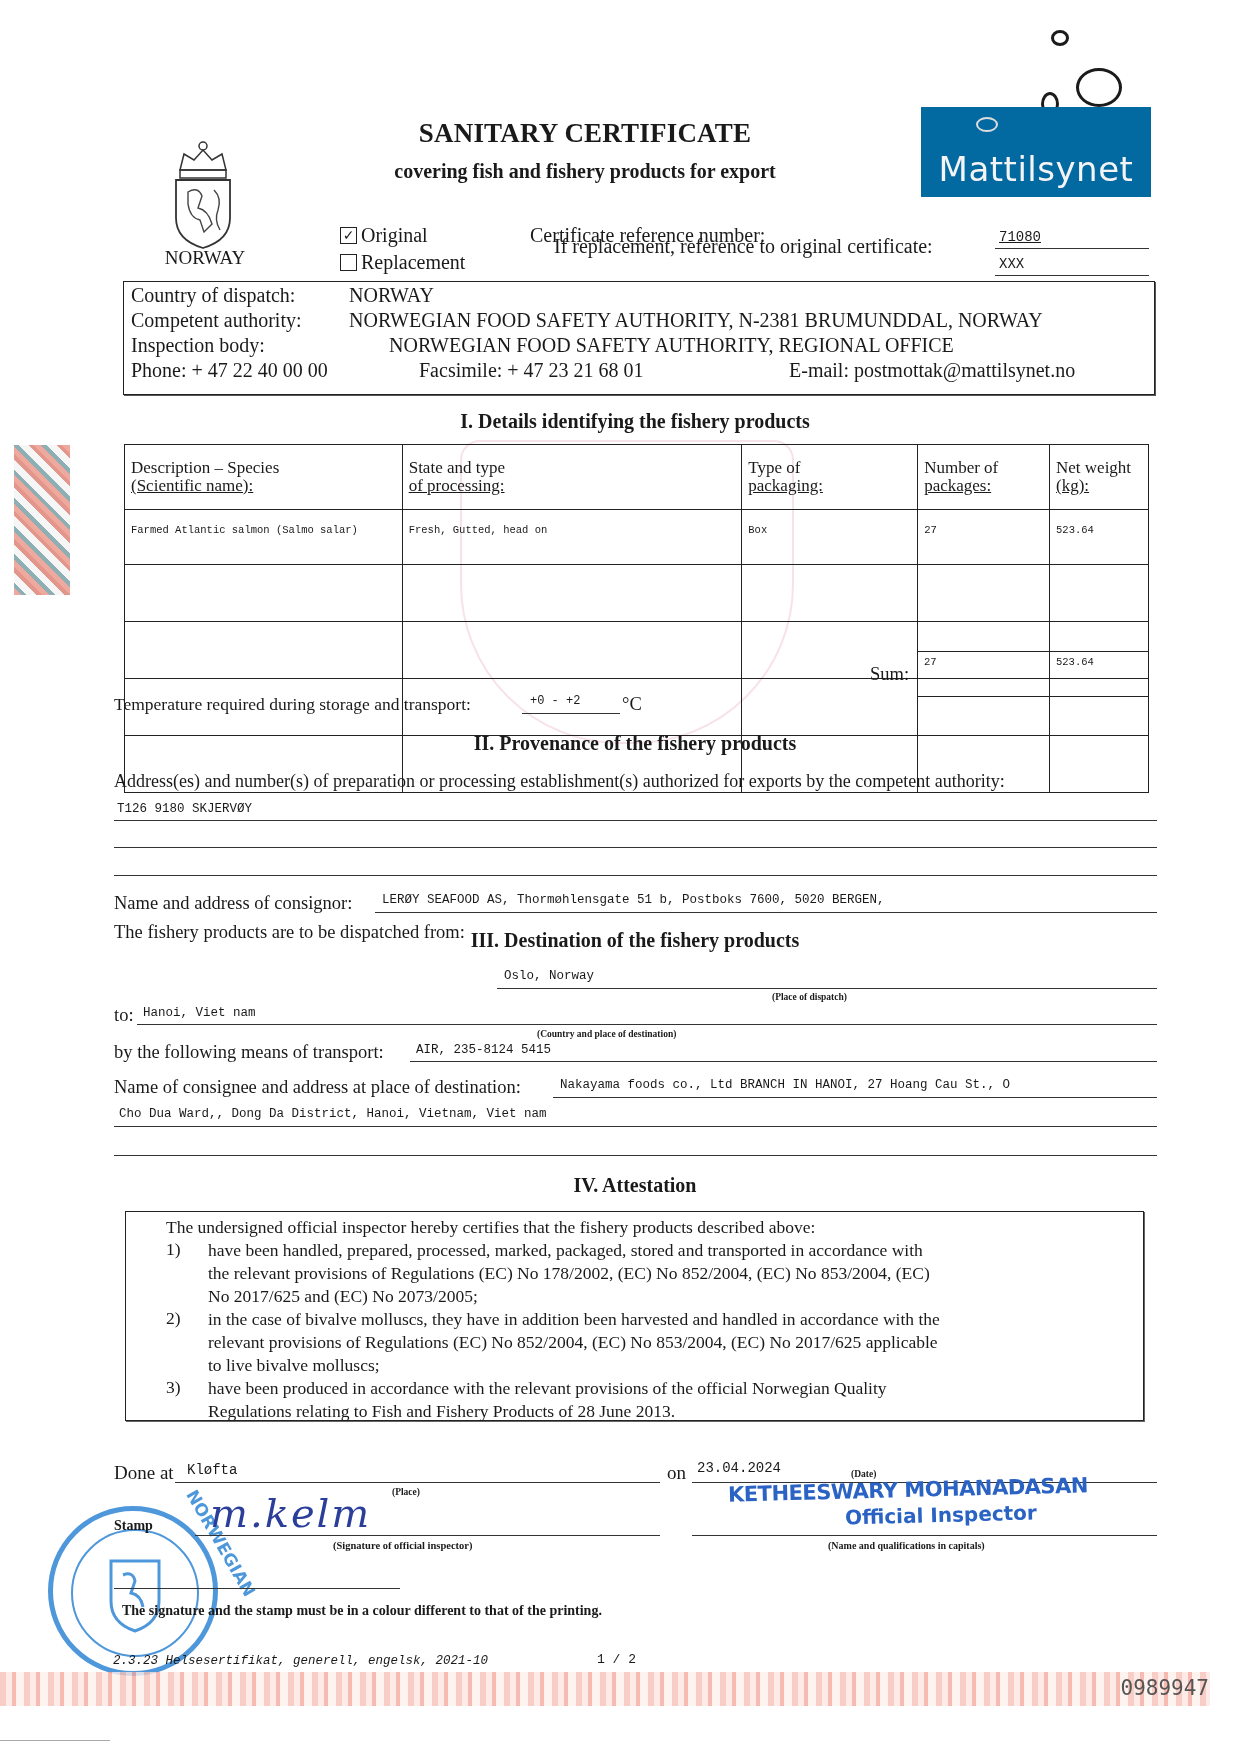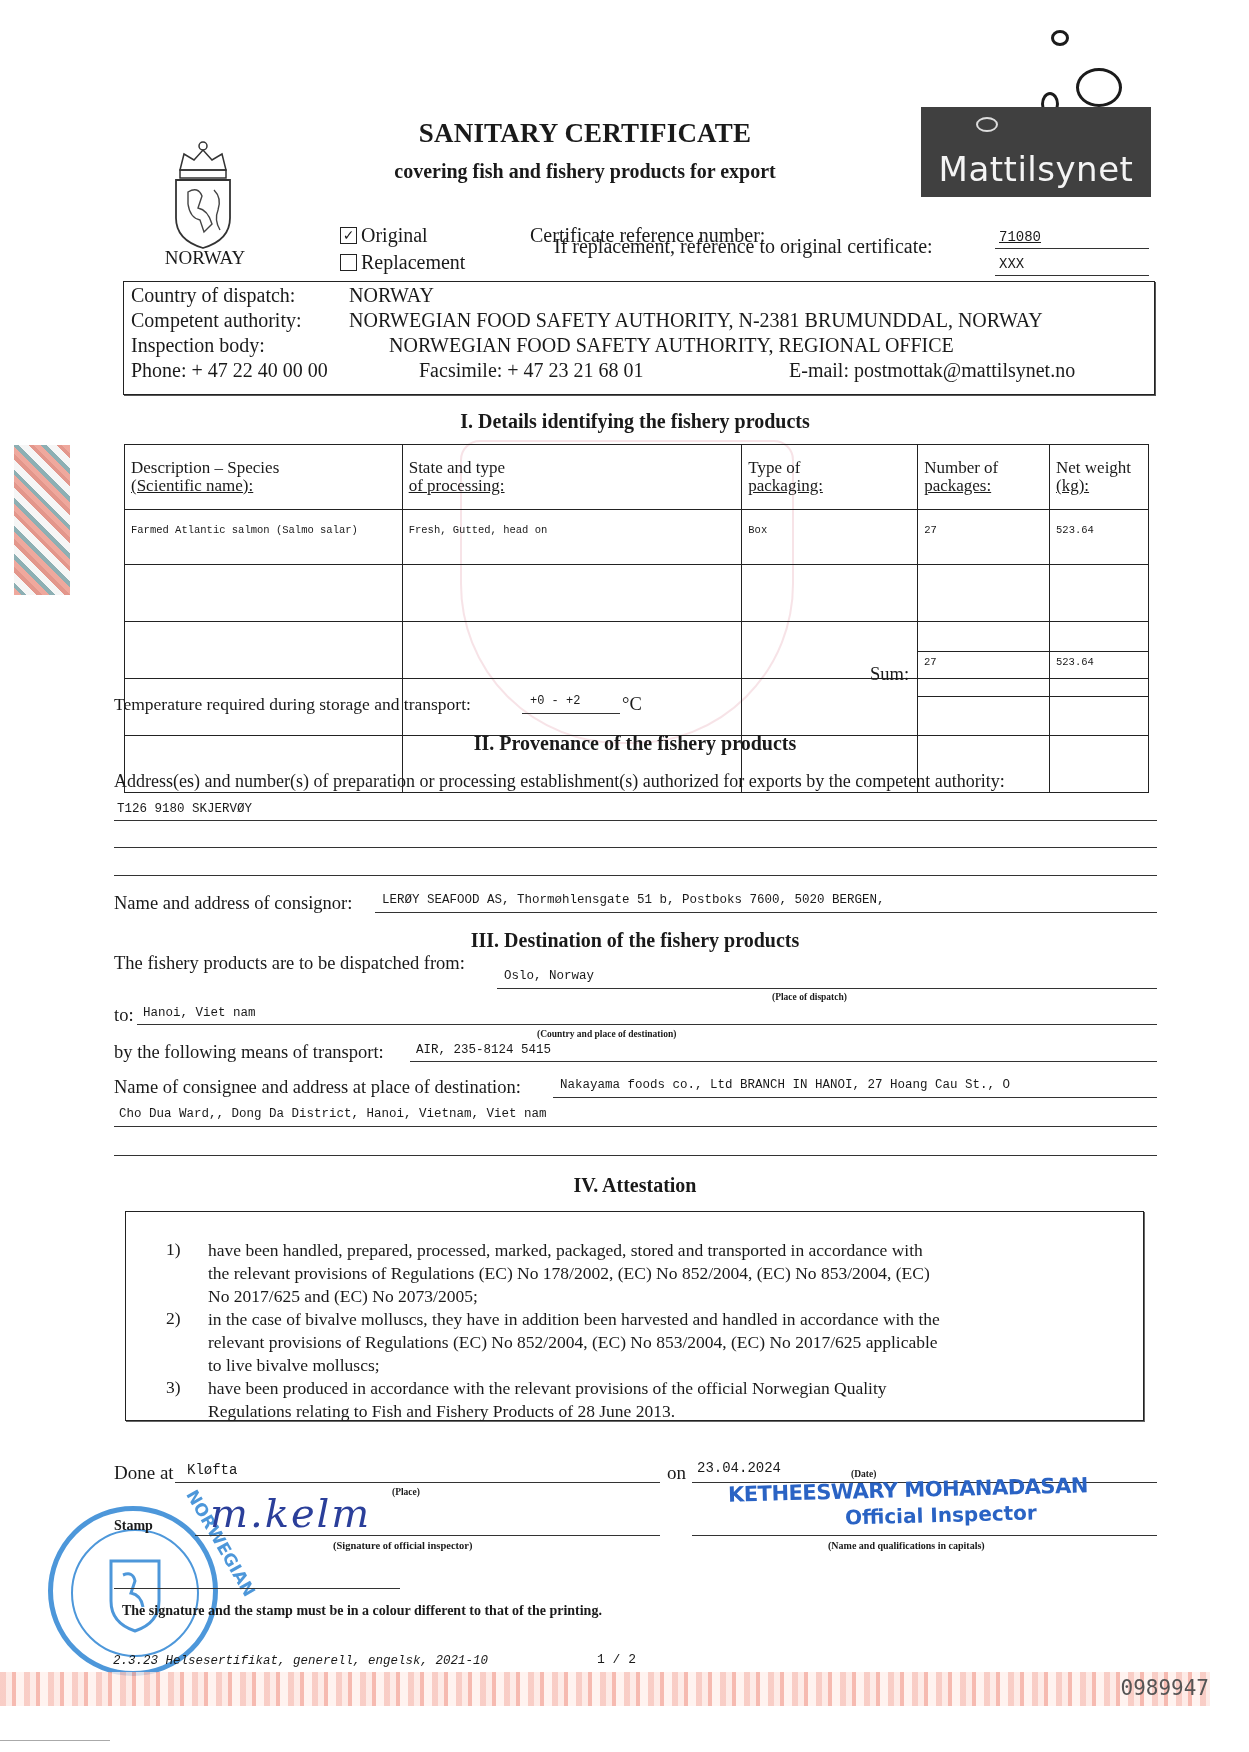--- a/index.html
+++ b/index.html
@@ -6,21 +6,21 @@
   body { width:1249px; height:1752px; position:relative; overflow:hidden;
          font-family:"Liberation Serif", "DejaVu Serif", serif; color:#1a1a1a; }
   .abs { position:absolute; }
   .mono { font-family:"Liberation Mono", "DejaVu Sans Mono", monospace; }
 
   
   .title { left:0; width:1170px; top:118px; text-align:center; font-size:27px; font-weight:bold; letter-spacing:0.2px; }
   .subtitle { left:0; width:1170px; top:160px; text-align:center; font-size:20px; font-weight:bold; }
   .crest { left:168px; top:140px; width:70px; height:110px; }
   .norway { left:140px; top:247px; width:130px; text-align:center; font-size:19px; }
-  .logo { left:921px; top:107px; width:230px; height:90px; background:#404040; }
+  .logo { left:921px; top:107px; width:230px; height:90px; background:#0369a1; }
   .logo-text { position:absolute; left:0; right:0; bottom:8px; text-align:center; color:#f4f4f4;
                font-family:"DejaVu Sans", sans-serif; font-size:34px; letter-spacing:0.5px; }
   .bubble { position:absolute; border:3px solid #1b1b1b; border-radius:50%; }
 
   .opt { font-size:20px; display:flex; align-items:center; }
   .cb { width:15px; height:15px; border:1.5px solid #222; margin-right:4px; display:inline-flex;
         align-items:center; justify-content:center; font-size:14px; line-height:1; }
   .reflabel { font-size:20px; }
   .refval { font-size:14px; border-bottom:1.5px solid #333; width:150px; padding-left:4px; height:22px; line-height:22px; }
 
@@ -200,21 +200,21 @@
 <div class="line" style="left:114px;top:820px;width:1043px;"></div>
 <div class="line" style="left:114px;top:847px;width:1043px;"></div>
 <div class="line" style="left:114px;top:875px;width:1043px;"></div>
 
 <div class="lbl" style="left:114px;top:893px;">Name and address of consignor:</div>
 <div class="val mono" style="left:382px;top:893px;">LERØY SEAFOOD AS, Thormøhlensgate 51 b, Postboks 7600, 5020 BERGEN,</div>
 <div class="line" style="left:375px;top:912px;width:782px;"></div>
 
 <div class="abs section" style="top:929px;">III. Destination of the fishery products</div>
 
-<div class="lbl" style="left:114px;top:953px;">The fishery products are to be dispatched from:</div>
+<div class="lbl" style="left:114px;top:922px;">The fishery products are to be dispatched from:</div>
 <div class="val mono" style="left:504px;top:969px;">Oslo, Norway</div>
 <div class="line" style="left:497px;top:988px;width:660px;"></div>
 <div class="small" style="left:772px;top:992px;">(Place of dispatch)</div>
 
 <div class="lbl" style="left:114px;top:1005px;">to:</div>
 <div class="val mono" style="left:143px;top:1006px;">Hanoi, Viet nam</div>
 <div class="line" style="left:137px;top:1024px;width:1020px;"></div>
 <div class="small" style="left:537px;top:1029px;">(Country and place of destination)</div>
 
 <div class="lbl" style="left:114px;top:1042px;">by the following means of transport:</div>
@@ -223,20 +223,21 @@
 
 <div class="lbl" style="left:114px;top:1077px;">Name of consignee and address at place of destination:</div>
 <div class="val mono" style="left:560px;top:1078px;">Nakayama foods co., Ltd BRANCH IN HANOI, 27 Hoang Cau St., O</div>
 <div class="line" style="left:553px;top:1097px;width:604px;"></div>
 <div class="val mono" style="left:119px;top:1107px;">Cho Dua Ward,, Dong Da District, Hanoi, Vietnam, Viet nam</div>
 <div class="line" style="left:114px;top:1126px;width:1043px;"></div>
 <div class="line" style="left:114px;top:1155px;width:1043px;"></div>
 
 <div class="abs section" style="top:1174px;">IV. Attestation</div>
 <div class="abs attbox">
+  <div class="att" style="left:40px;top:4px;">The undersigned official inspector hereby certifies that the fishery products described above:</div>
 
   <div class="num" style="left:40px;top:27px;">1)</div>
   <div class="att" style="left:82px;top:27px;">have been handled, prepared, processed, marked, packaged, stored and transported in accordance with</div>
   <div class="att" style="left:82px;top:50px;">the relevant provisions of Regulations (EC) No 178/2002, (EC) No 852/2004, (EC) No 853/2004, (EC)</div>
   <div class="att" style="left:82px;top:73px;">No 2017/625 and (EC) No 2073/2005;</div>
 
   <div class="num" style="left:40px;top:96px;">2)</div>
   <div class="att" style="left:82px;top:96px;">in the case of bivalve molluscs, they have in addition been harvested and handled in accordance with the</div>
   <div class="att" style="left:82px;top:119px;">relevant provisions of Regulations (EC) No 852/2004, (EC) No 853/2004, (EC) No 2017/625 applicable</div>
   <div class="att" style="left:82px;top:142px;">to live bivalve molluscs;</div>

